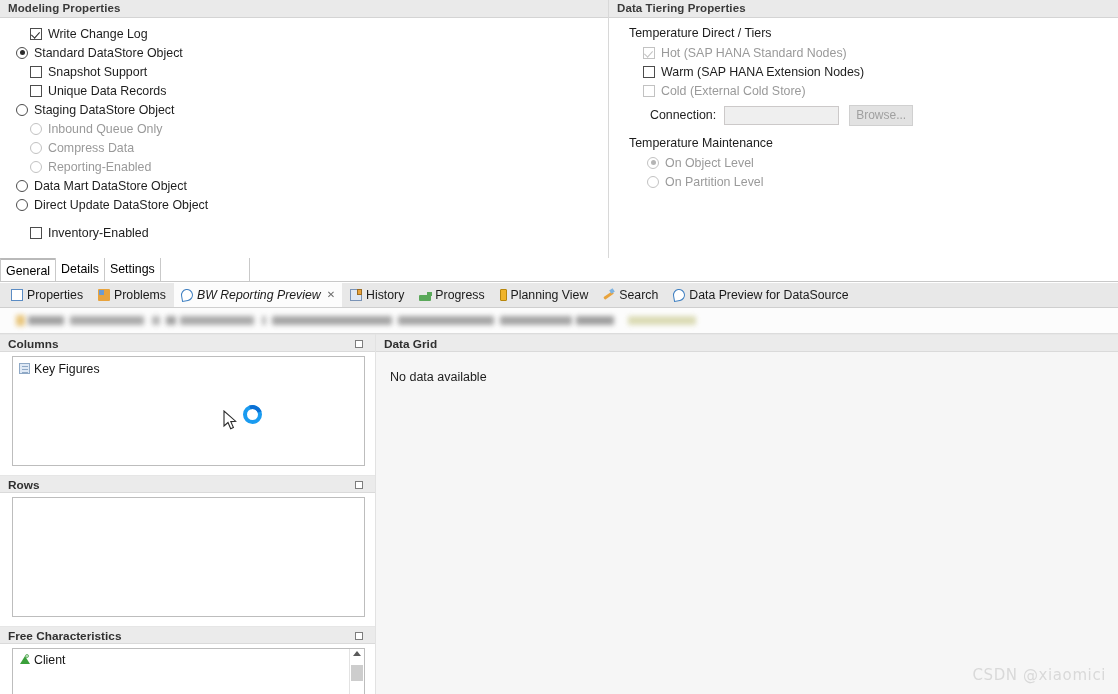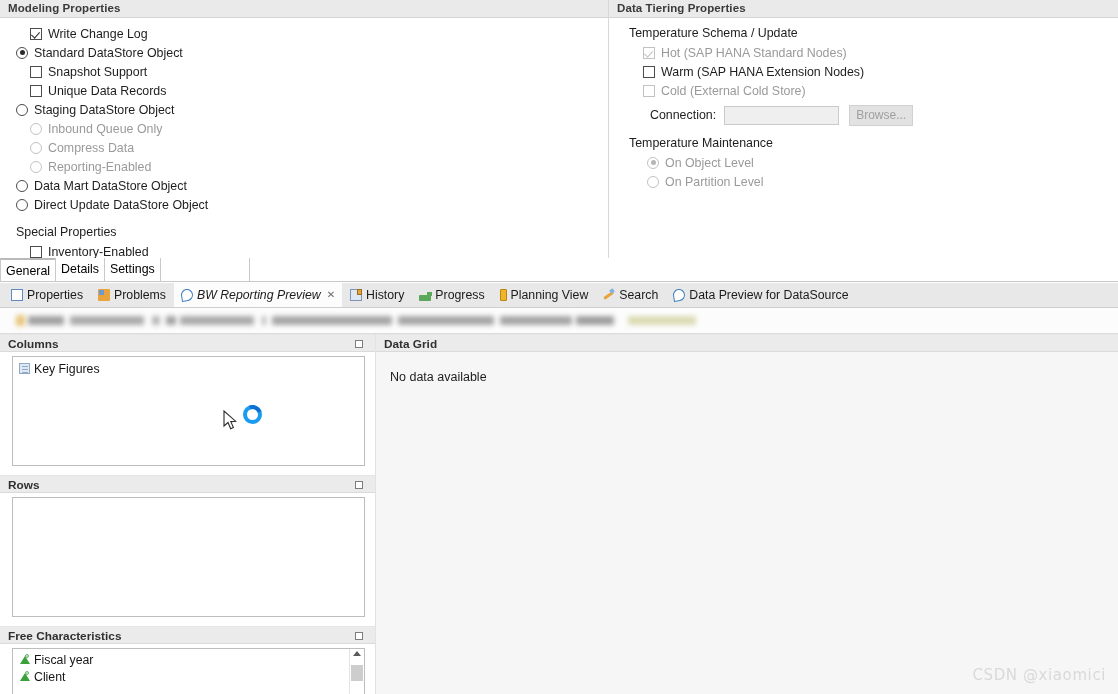--- a/index.html
+++ b/index.html
@@ -253,34 +253,33 @@
           </div>
           <div class="opt">
             <span class="radio"></span>
             <span class="opt-label">Data Mart DataStore Object</span>
           </div>
           <div class="opt">
             <span class="radio"></span>
             <span class="opt-label">Direct Update DataStore Object</span>
           </div>
           <div class="spacer8"></div>
-          <div class="group-title">Special Properties</div>
           <div class="opt ind1">
             <span class="check"></span>
             <span class="opt-label">Inventory-Enabled</span>
           </div>
         </div>
     </div>
 
     <div class="vdiv"></div>
 
     <div class="section sec-right">
       <div class="sec-header">Data Tiering Properties</div>
       <div class="sec-body">
-        <div class="group-title r">Temperature Schema / Update</div>
+        <div class="group-title r">Temperature Direct / Tiers</div>
         <div id="tiers-list">
             <div class="opt ind1 disabled" style="padding-left: 34px;">
               <span class="check checked"></span>
               <span class="opt-label">Hot (SAP HANA Standard Nodes)</span>
             </div>
             <div class="opt ind1" style="padding-left: 34px;">
               <span class="check"></span>
               <span class="opt-label">Warm (SAP HANA Extension Nodes)</span>
             </div>
             <div class="opt ind1 disabled" style="padding-left: 34px;">
@@ -403,24 +402,20 @@
       </div>
 
       <div class="panel-header" style="margin-top:9px;">
         <span>Free Characteristics</span>
         <span class="max-ico"></span>
       </div>
       <div class="listbox" style="height:52px;">
         <div id="free-items" style="padding-top:2px;">
             <div class="li">
               <span class="ico-char" style="position: relative;"></span>
-              <span class="li-label">Fiscal year</span>
-            </div>
-            <div class="li">
-              <span class="ico-char" style="position: relative;"></span>
               <span class="li-label">Client</span>
             </div>
           </div>
         <div class="vscroll">
           <div class="up"></div>
           <div class="thumb"></div>
         </div>
       </div>
     </div>
 

